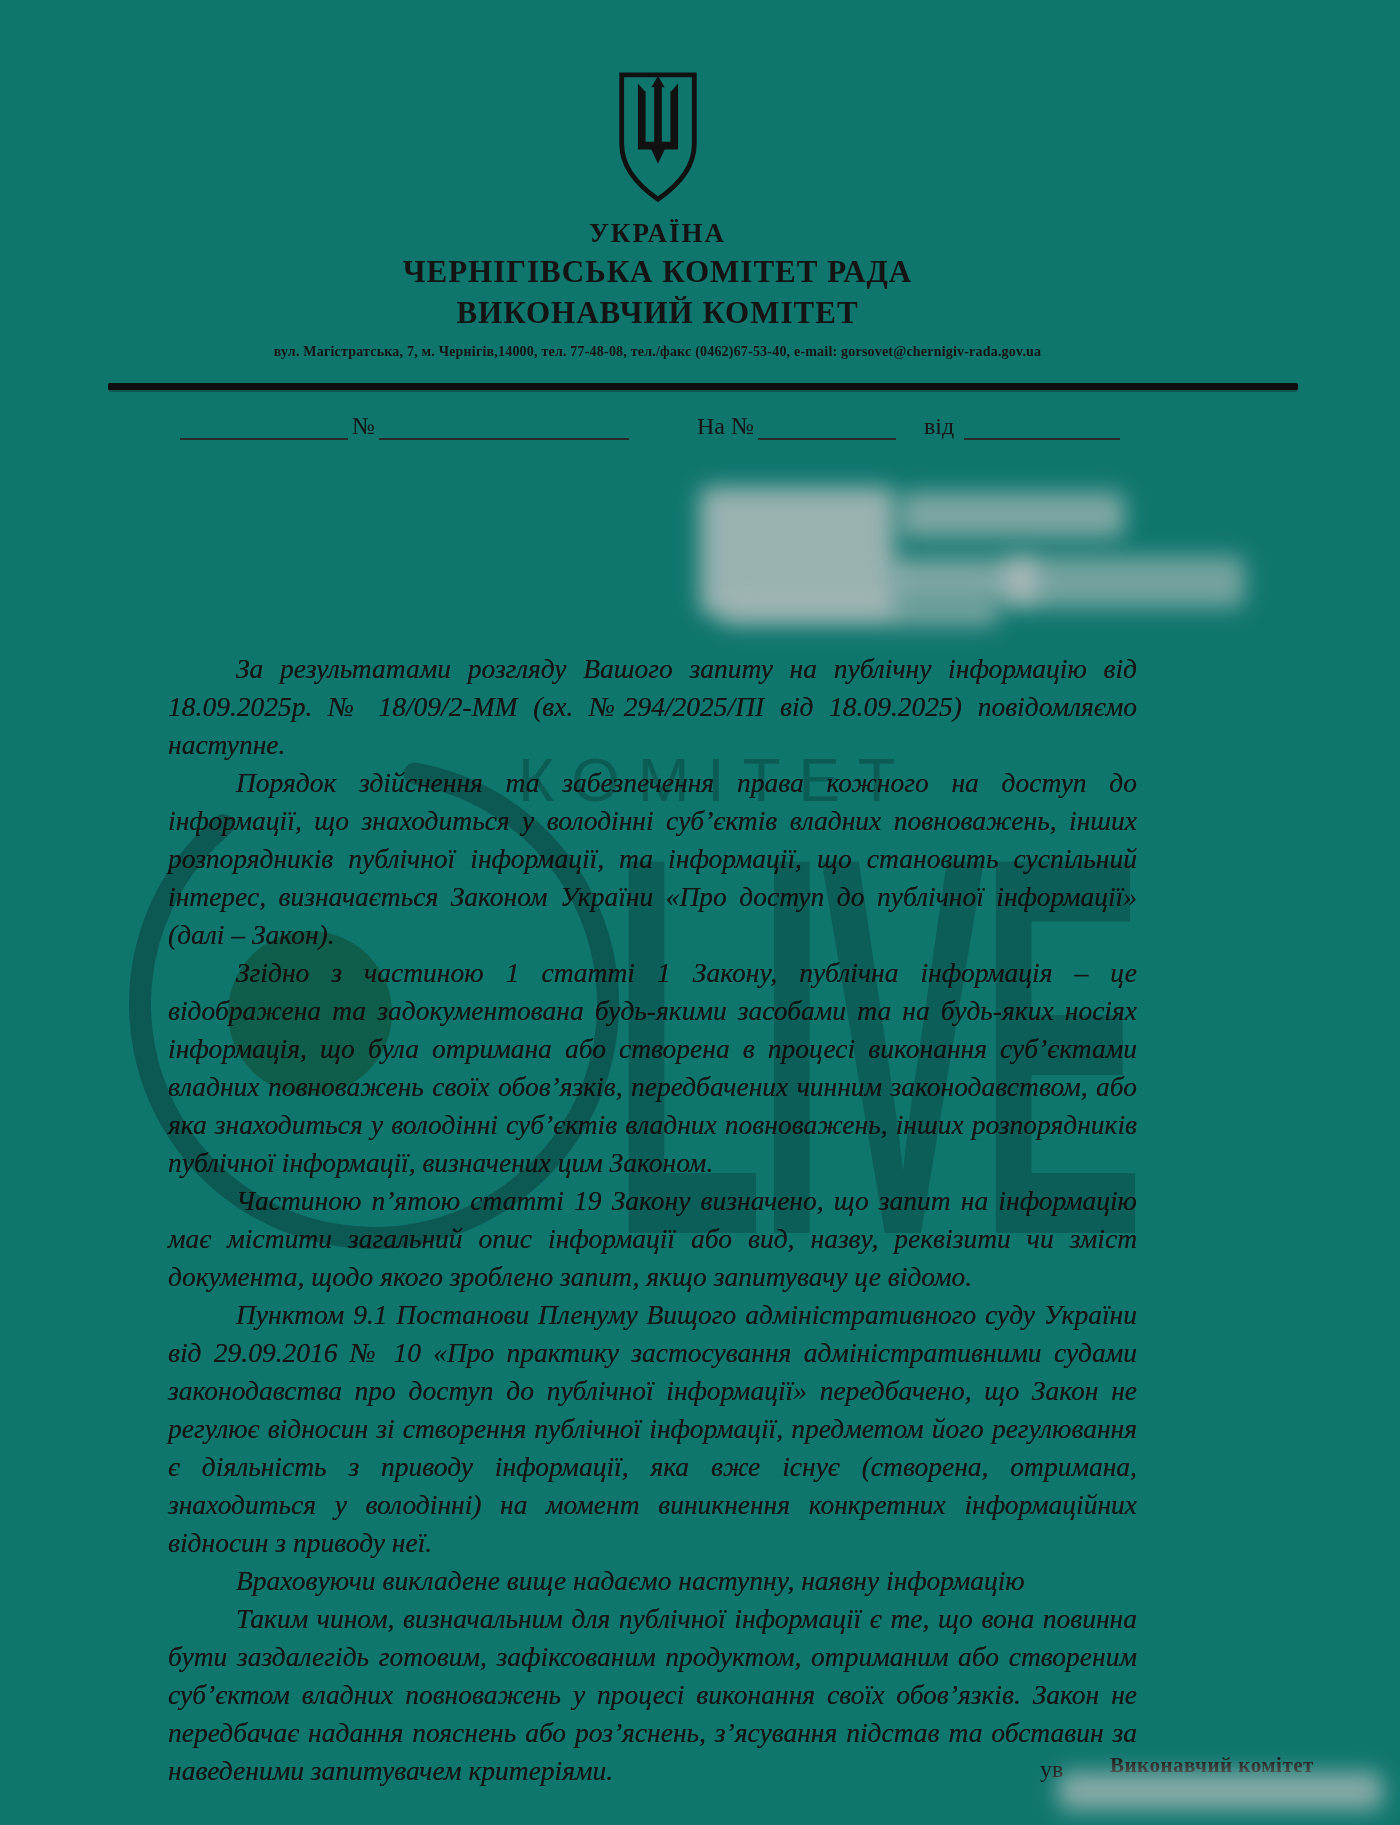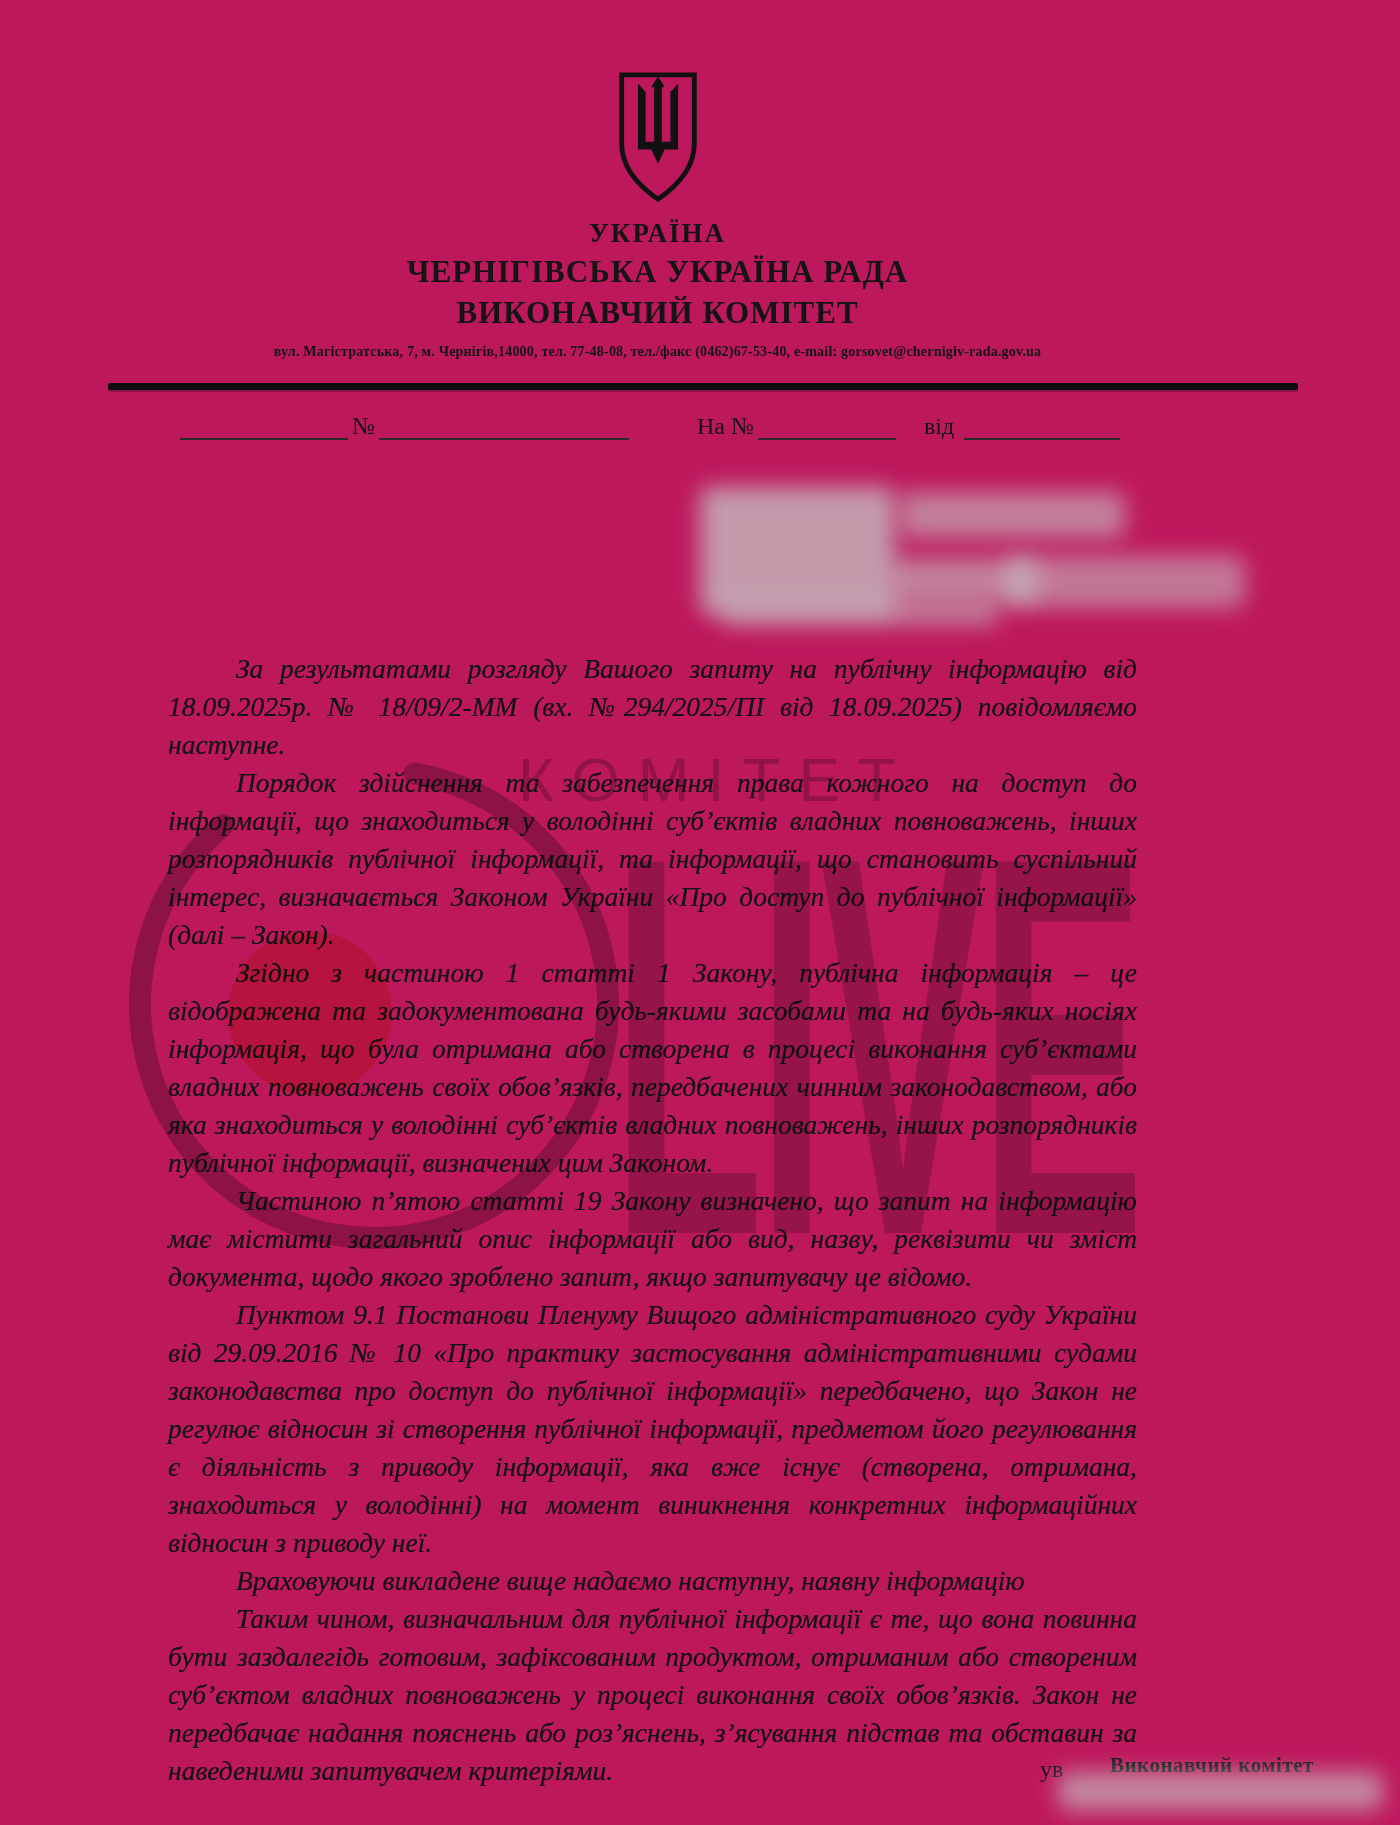--- a/index.html
+++ b/index.html
@@ -1,21 +1,21 @@
 <!DOCTYPE html>
 <html><head>
 <meta charset="utf-8">
 <style>
   html,body{margin:0;padding:0;}
   body{
     width:1400px;height:1825px;background:#ffffff;
     font-family:"Liberation Serif","DejaVu Serif",serif;color:#141414;
     position:relative;overflow:hidden;
   }
-  .page{position:absolute;inset:0;background:#be185d;}
+  .page{position:absolute;inset:0;background:#0f766e;}
 
   
   .header{position:absolute;left:40px;top:70px;width:1235px;text-align:center;}
   .emblem{display:block;margin:0 auto 12px auto;}
   .country{font-size:27px;font-weight:bold;letter-spacing:2px;margin:0;}
   .org{font-size:31px;font-weight:bold;letter-spacing:1px;margin:5px 0 0 0;}
   .addr{font-size:14px;font-weight:bold;margin-top:13px;letter-spacing:.2px;}
   .rule{position:absolute;left:108px;top:383px;width:1190px;height:7px;background:#0e0e0e;border-radius:2px;box-shadow:0 2px 0 rgba(0,0,0,.25);}
 
   
@@ -68,21 +68,21 @@
         <polygon points="45,5 52,17 38,17"></polygon>
         <rect x="41" y="15" width="8" height="66"></rect>
         <polygon points="24,13 32,22 24,22"></polygon>
         <rect x="24" y="21" width="8" height="54"></rect>
         <polygon points="66,13 58,22 66,22"></polygon>
         <rect x="58" y="21" width="8" height="54"></rect>
         <path d="M24 74 H66 V82 H52 L45 97 L38 82 H24 Z"></path>
       </g>
     </svg>
     <div class="country">УКРАЇНА</div>
-    <div class="org">ЧЕРНІГІВСЬКА УКРАЇНА РАДА</div>
+    <div class="org">ЧЕРНІГІВСЬКА КОМІТЕТ РАДА</div>
     <div class="org">ВИКОНАВЧИЙ КОМІТЕТ</div>
     <div class="addr">вул. Магістратська, 7, м. Чернігів,14000, тел. 77-48-08, тел./факс (0462)67-53-40, e-mail: gorsovet@chernigiv-rada.gov.ua</div>
   </div>
   <div class="rule"></div>
 
   <div class="refrow" id="ref-left">
     <span class="u" style="width:168px"></span><span class="lbl">№</span><span class="u" style="width:250px"></span>
   </div>
   <div class="refrow" id="ref-right">
     <span class="lbl">На №</span><span class="u" style="width:138px"></span><span class="lbl" style="margin-left:24px">від</span><span class="u" style="width:156px;margin-left:6px"></span>

